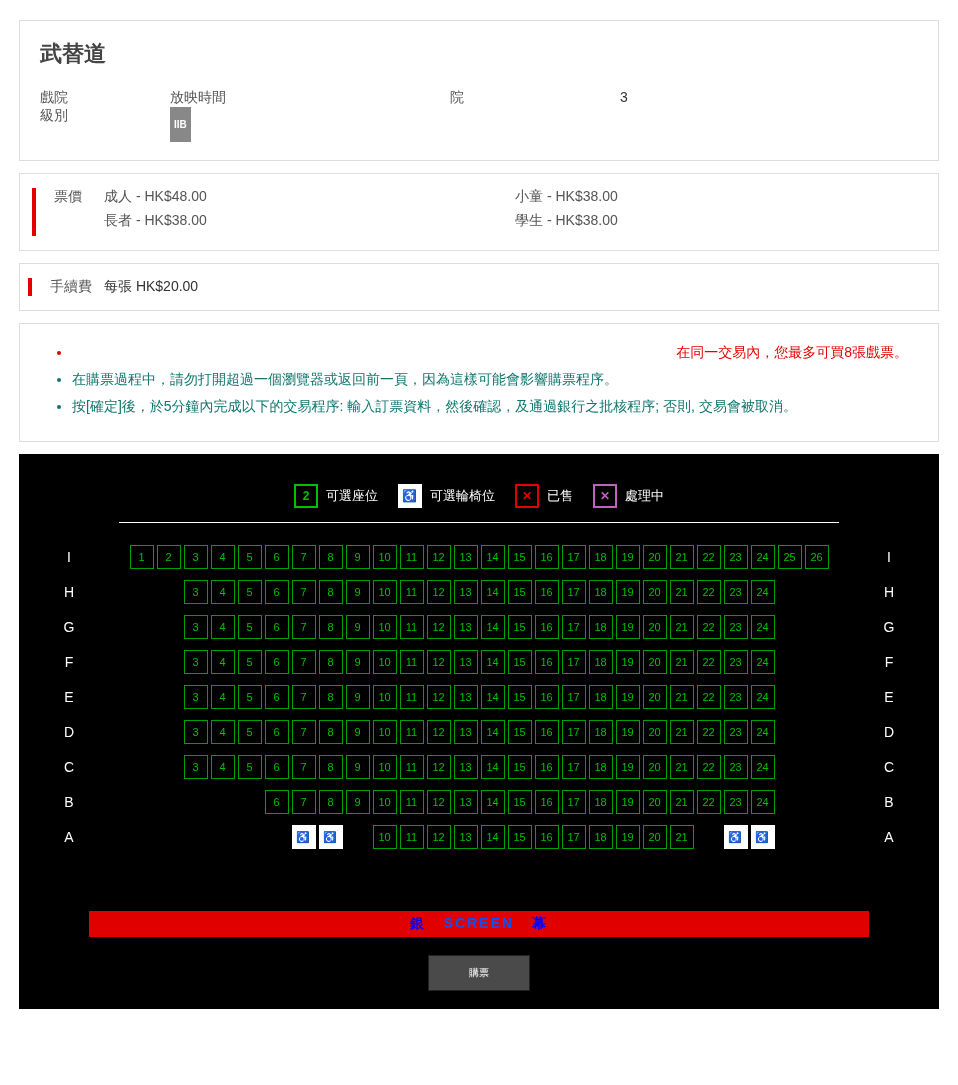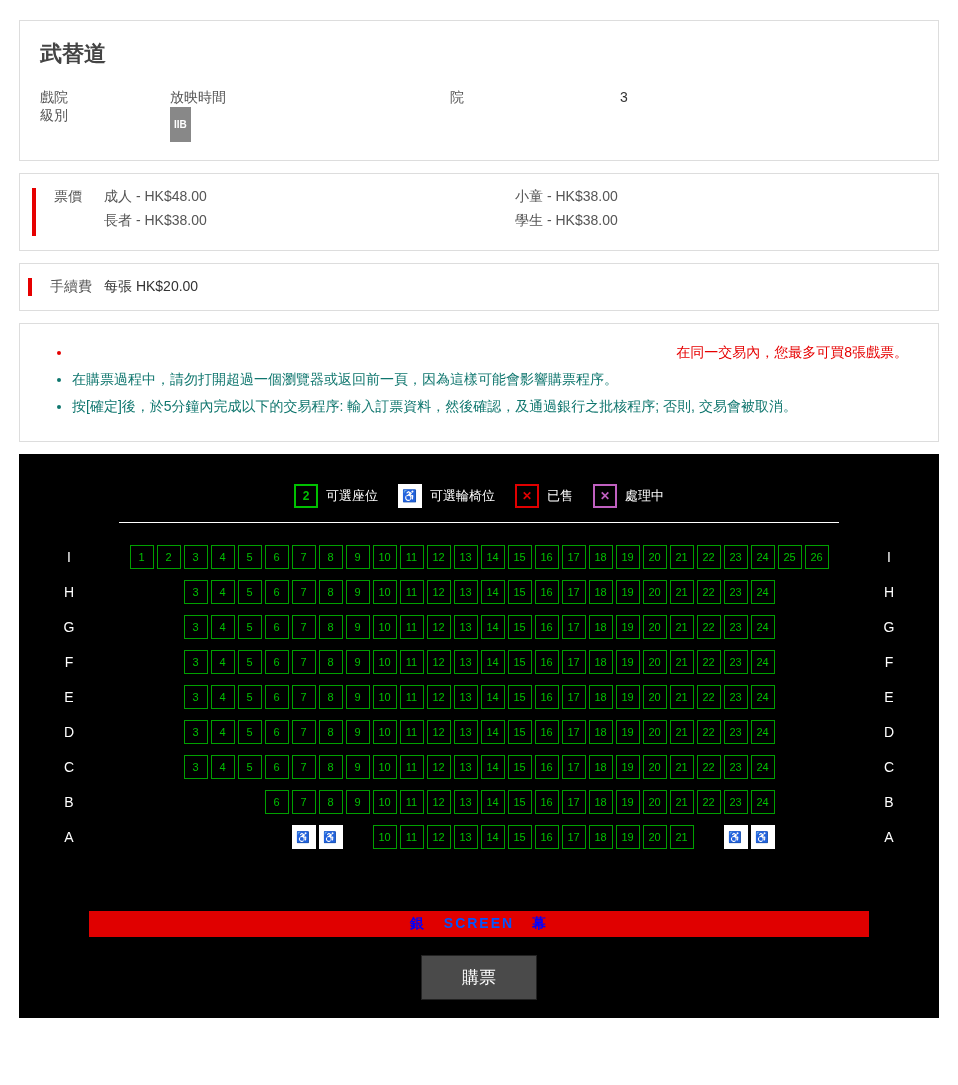--- a/index.html
+++ b/index.html
@@ -36,21 +36,21 @@
 .row-label { width: 40px; text-align: center; color: #fff; font-size: 14px; }
 .seats-area { flex: 1; display: flex; justify-content: center; position: relative; }
 .seat-grid { display: flex; gap: 3px; }
 .seat { width: 24px; height: 24px; border: 1px solid #00a000; color: #00c000; font-size: 11px; display: flex; align-items: center; justify-content: center; cursor: pointer; }
 .seat.empty { border: none; cursor: default; }
 .seat.wheel { border: 2px solid #fff; color: #000; background: #fff; font-weight: bold; }
 .screen-bar { background: #e00000; text-align: center; padding: 4px 0; margin: 60px 40px 0 40px; font-weight: bold; letter-spacing: 2px; }
 .screen-bar span.zh { color: #00f; }
 .screen-bar span.en { color: #05f; margin: 0 12px; }
 .buy-btn-wrap { text-align: center; padding: 18px 0; }
-.buy-btn { background: #4a4a4a; color: #fff; border: 1px solid #222; padding: 10px 40px; font-size: 17px; cursor: pointer; }
+.buy-btn { background: #4a4a4a; color: #fff; border: 1px solid #222; padding: 10px 40px; font-size: 10px; cursor: pointer; }
 </style>
 </head>
 <body>
 
 <div class="container">
 
   <div class="card">
     <div class="movie-title">武替道</div>
     <div class="info-grid">
       <div>戲院</div>

